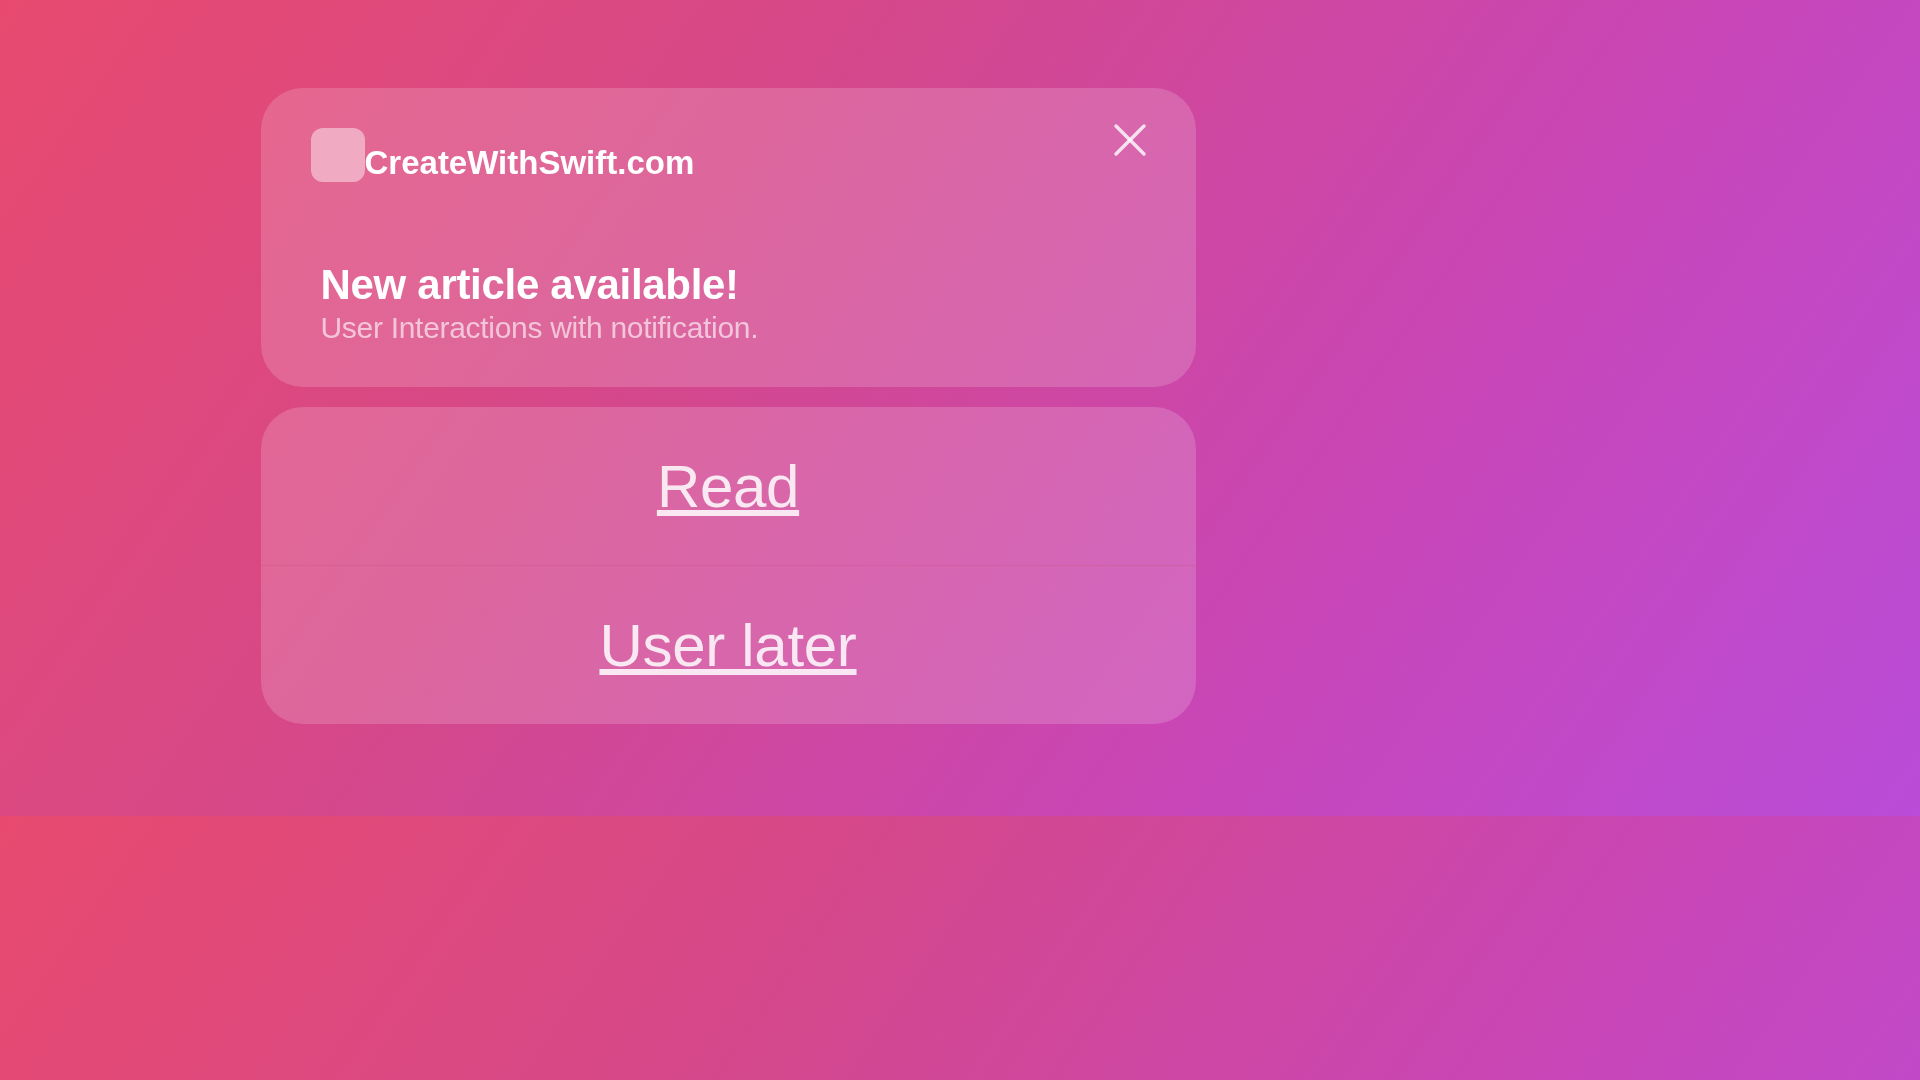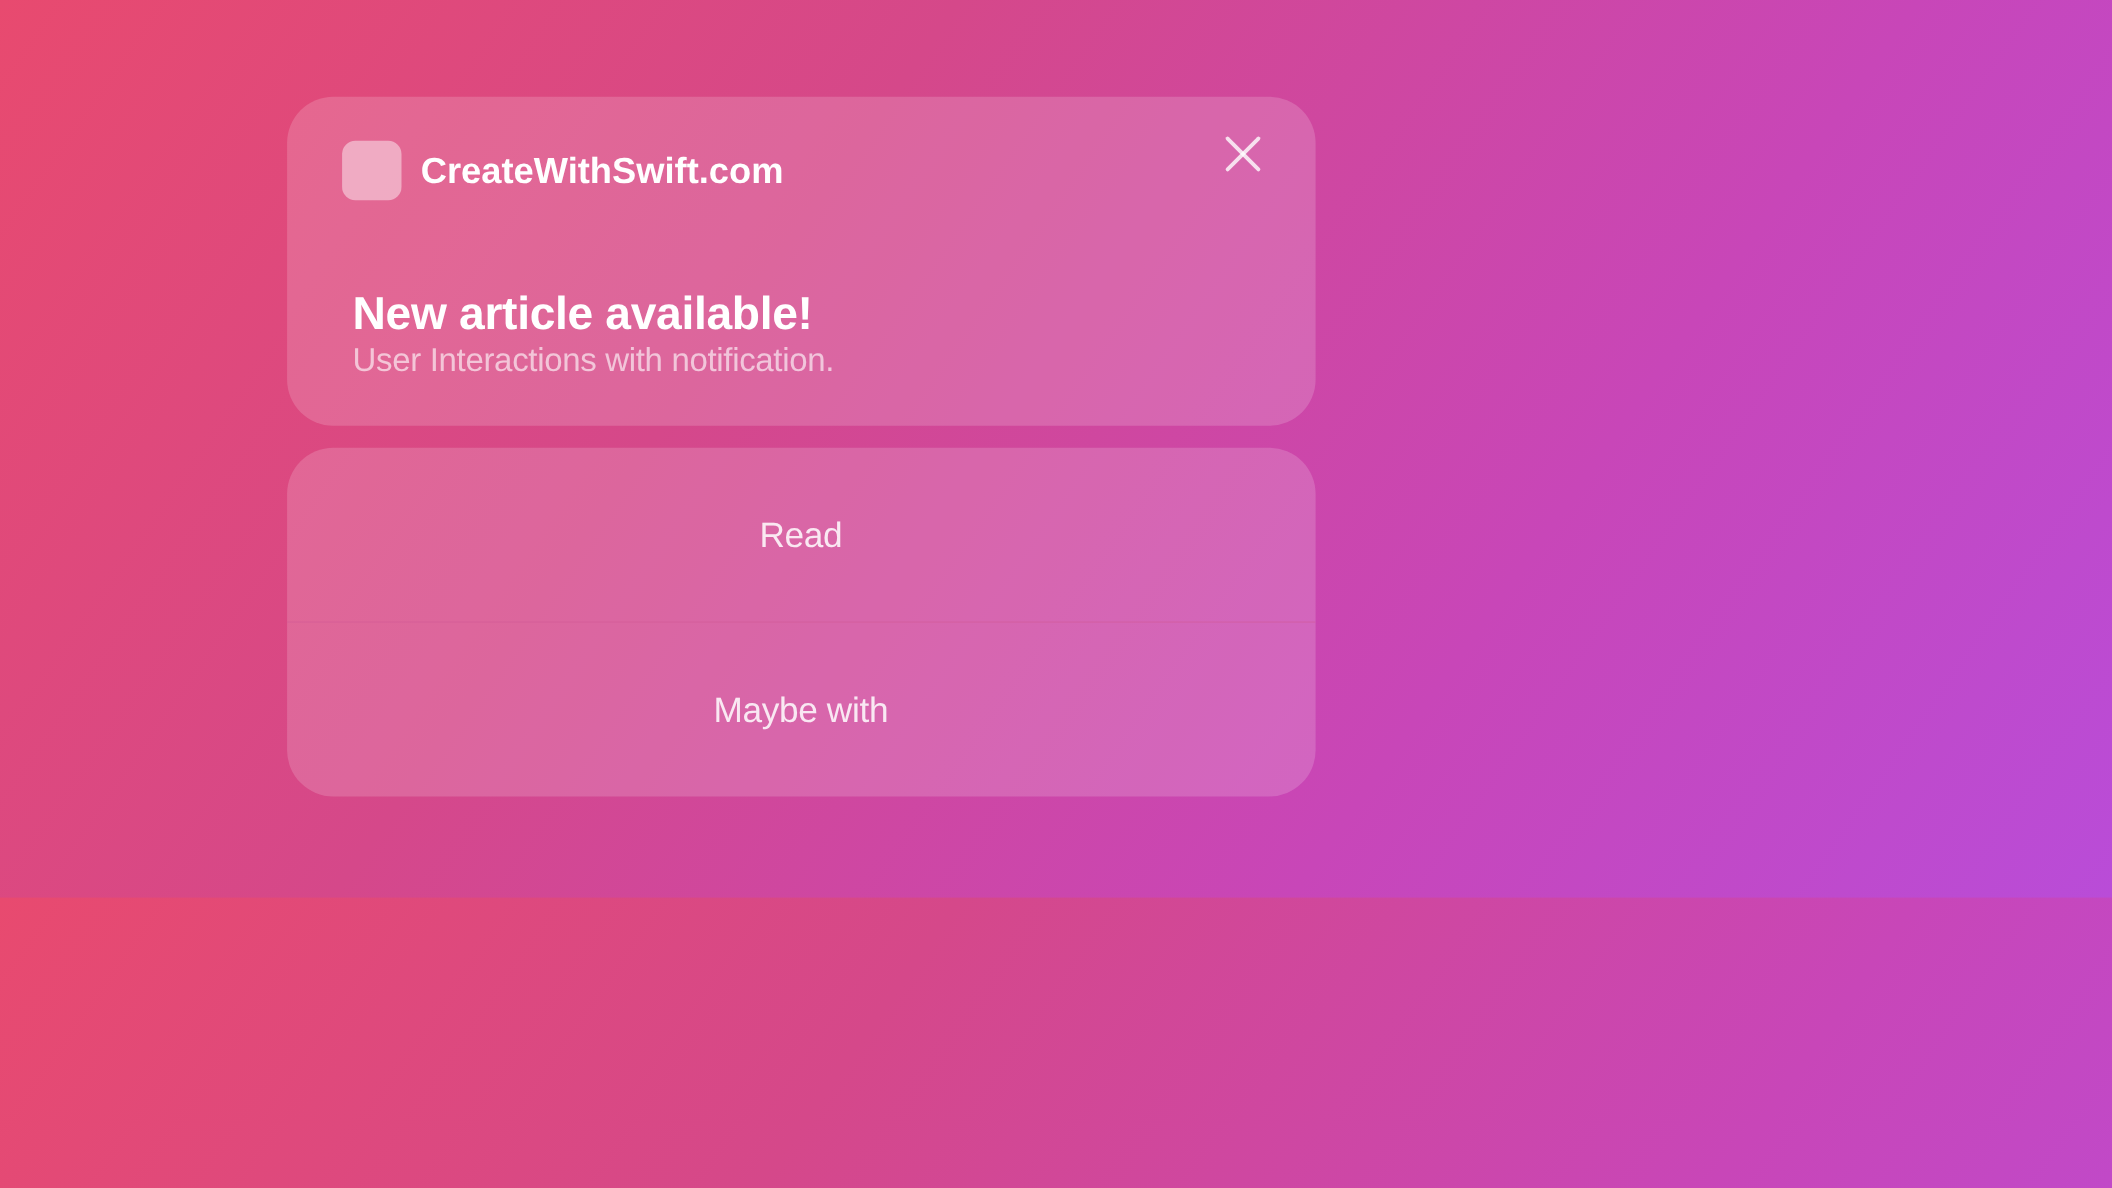--- a/index.html
+++ b/index.html
@@ -20,22 +20,21 @@
     }
     .notification-card {
       width: 935px;
       background: rgba(255, 255, 255, 0.17);
       border-radius: 42px;
       padding: 40px 50px 42px 50px;
       position: relative;
     }
     .notification-header {
       display: flex;
-      align-items: center;
-      gap: 18px;
+      align-items: flex-end;
     }
     .app-icon {
       width: 54px;
       height: 54px;
       background: rgba(255, 255, 255, 0.45);
       border-radius: 12px;
     }
     .app-name {
       font-size: 33px;
       font-weight: 700;
@@ -83,25 +82,26 @@
       background: rgba(255, 255, 255, 0.17);
       border-radius: 42px;
       overflow: hidden;
     }
     .action-btn {
       width: 100%;
       height: 158px;
       display: flex;
       align-items: center;
       justify-content: center;
-      font-size: 32px;
+      font-size: 60px;
       font-weight: 400;
       color: rgba(255, 255, 255, 0.85);
       cursor: pointer;
       letter-spacing: -0.3px;
+      text-decoration: underline;
     }
     .action-divider {
       height: 1px;
       background: rgba(210, 90, 150, 0.55);
       width: 100%;
     }
   </style>
 </head>
 <body>
 
@@ -118,14 +118,14 @@
   </div>
   <div class="notification-body">
     <div class="notification-title">New article available!</div>
     <div class="notification-subtitle">User Interactions with notification.</div>
   </div>
 </div>
 
 <div class="actions-card">
   <div class="action-btn">Read</div>
   <div class="action-divider"></div>
-  <div class="action-btn">Maybe with</div>
+  <div class="action-btn">User later</div>
 </div>
 
 </body></html>

